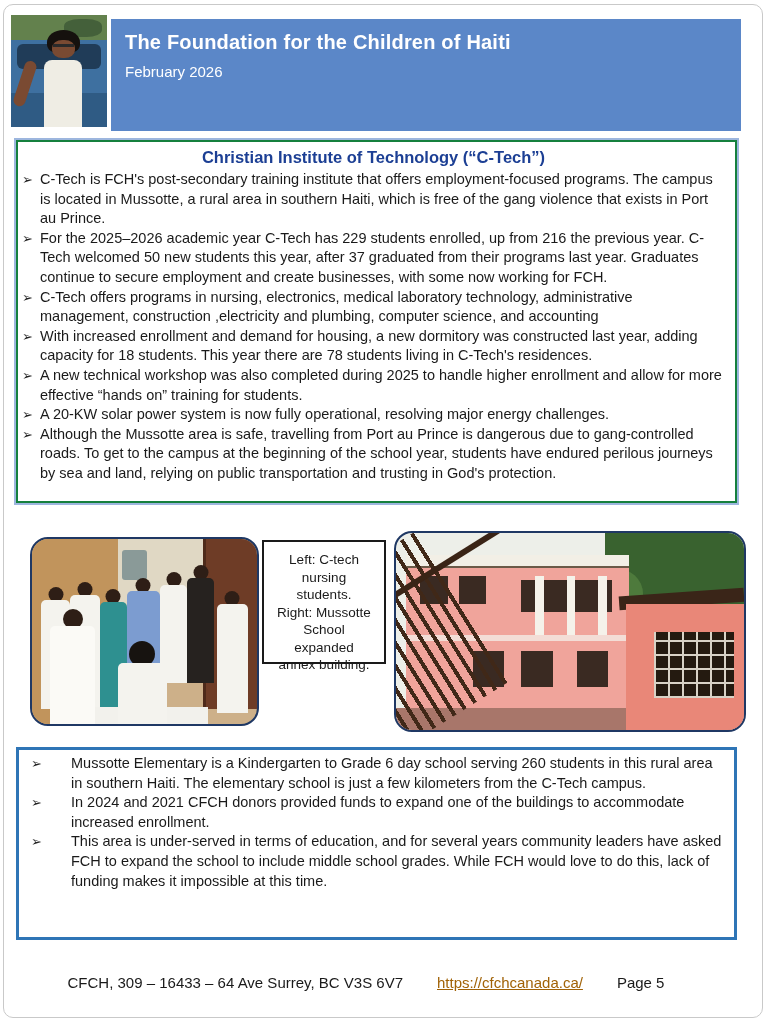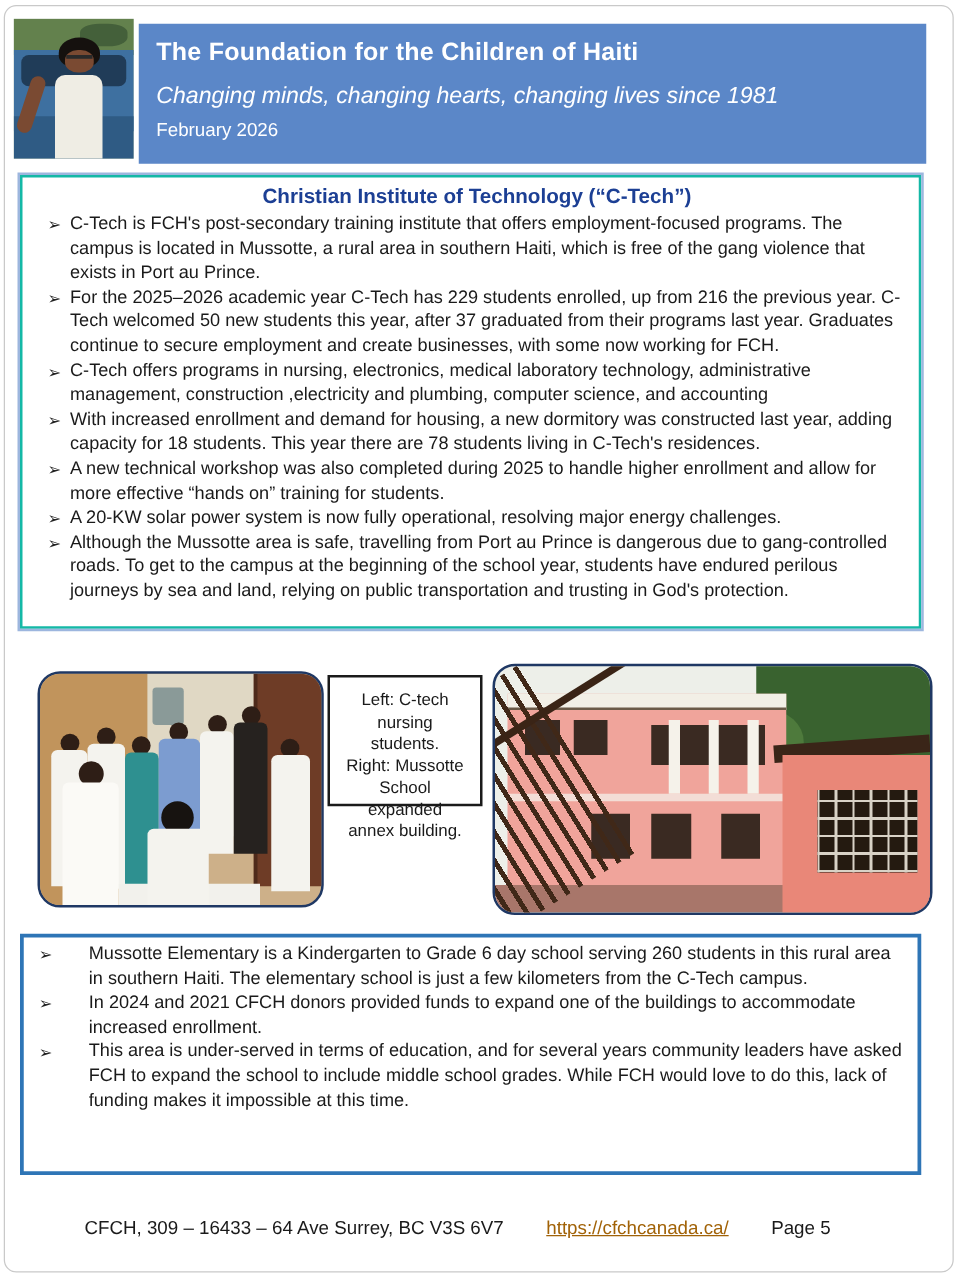--- a/index.html
+++ b/index.html
@@ -19,36 +19,36 @@
   .hdr-photo .torso{position:absolute;left:34%;top:40%;width:40%;height:60%;background:#efede4;border-radius:8px 8px 0 0;}
   .hdr-photo .arm{position:absolute;left:8%;top:40%;width:12%;height:42%;background:#7a4a32;border-radius:6px;transform:rotate(18deg);}
 
   .hdr-band{position:absolute;left:111px;top:19px;width:630px;height:112px;background:#5b87c8;color:#fff;padding:12px 0 0 14px;box-sizing:border-box;}
   .hdr-title{font-size:20px;font-weight:bold;letter-spacing:.2px;}
   .hdr-tagline{font-size:18.5px;font-style:italic;margin-top:11px;}
   .hdr-date{font-size:15px;margin-top:9px;}
 
   
   .cbox{position:absolute;left:16px;width:721px;background:#fff;box-sizing:border-box;overflow:hidden;}
-  .box1{top:140px;height:363px;border:2px solid #14b8a6;outline:2px solid #9db6de;padding:4px 10px 0 20px;}
+  .box1{top:140px;height:363px;border:2px solid #15803d;outline:2px solid #9db6de;padding:4px 10px 0 4px;}
   .box2{top:747px;height:193px;border:3px solid #2e75b6;padding:4px 10px 0 12px;}
   .cbox-title{color:#1c3f94;font-weight:bold;font-size:16.5px;text-align:center;margin:2px 0 3px 0;}
   ul.blts{list-style:none;margin:0;padding:0;}
   ul.blts li{display:flex;font-size:14.5px;line-height:19.6px;margin:0;}
   ul.blts .mk{flex:0 0 18px;color:#222;font-size:13px;line-height:19.6px;}
   .box2 ul.blts .mk{flex:0 0 18px;}
   .box2 ul.blts .sp{flex:0 0 22px;}
   ul.blts .bt{flex:1;}
 
   
   .photo{position:absolute;border:2px solid #1f3864;border-radius:18px;overflow:hidden;background:#ddd;}
   .photo-left{left:30px;top:537px;width:225px;height:185px;background:#cdb089;}
   .photo-right{left:394px;top:531px;width:348px;height:197px;background:#edefe9;}
 
-  .cap{position:absolute;left:262px;top:540px;width:124px;height:105px;border:2px solid #1a1a1a;background:#fff;box-sizing:border-box;text-align:center;font-size:13.5px;line-height:17.5px;padding-top:9px;}
+  .cap{position:absolute;left:262px;top:540px;width:124px;height:124px;border:2px solid #1a1a1a;background:#fff;box-sizing:border-box;text-align:center;font-size:13.5px;line-height:17.5px;padding-top:9px;}
   .cap span{display:block;}
 
   
   .pl-wood{position:absolute;left:0;top:0;width:38%;height:100%;background:#c1945c;}
   .pl-wall{position:absolute;left:38%;top:0;width:40%;height:70%;background:#e0d8c4;}
   .pl-door{position:absolute;left:76%;top:0;width:24%;height:92%;background:#6e3c26;border-left:3px solid #4e2a1a;}
   .pl-ac{position:absolute;left:40%;top:6%;width:11%;height:16%;background:#8a9a98;border-radius:3px;}
   .fig{position:absolute;}
   .fig .head{position:absolute;left:50%;transform:translateX(-50%);top:0;width:15px;height:15px;background:#2e1e16;border-radius:50%;}
   .fig .bod{position:absolute;left:0;top:13px;width:100%;height:calc(100% - 13px);border-radius:5px 5px 0 0;}
@@ -87,21 +87,20 @@
   <div class="vanlow"></div>
   <div class="arm"></div>
   <div class="torso"></div>
   <div class="hair"></div>
   <div class="face"></div>
   <div class="glasses"></div>
 </div>
 
 <div class="hdr-band">
   <div class="hdr-title">The Foundation for the Children of Haiti</div>
-  <div class="hdr-tagline">Changing minds, changing hearts, changing lives since 1981</div>
   <div class="hdr-date">February 2026</div>
 </div>
 
 <div class="cbox box1">
   <div class="cbox-title">Christian Institute of Technology (“C-Tech”)</div>
   <ul class="blts">
     <li>
         <span class="mk">➢</span>
         <span class="bt">C-Tech is FCH's post-secondary training institute that offers employment-focused programs.  The campus is located in Mussotte, a rural area in southern Haiti, which is free of the gang violence that exists in Port au Prince.</span>
       </li>

